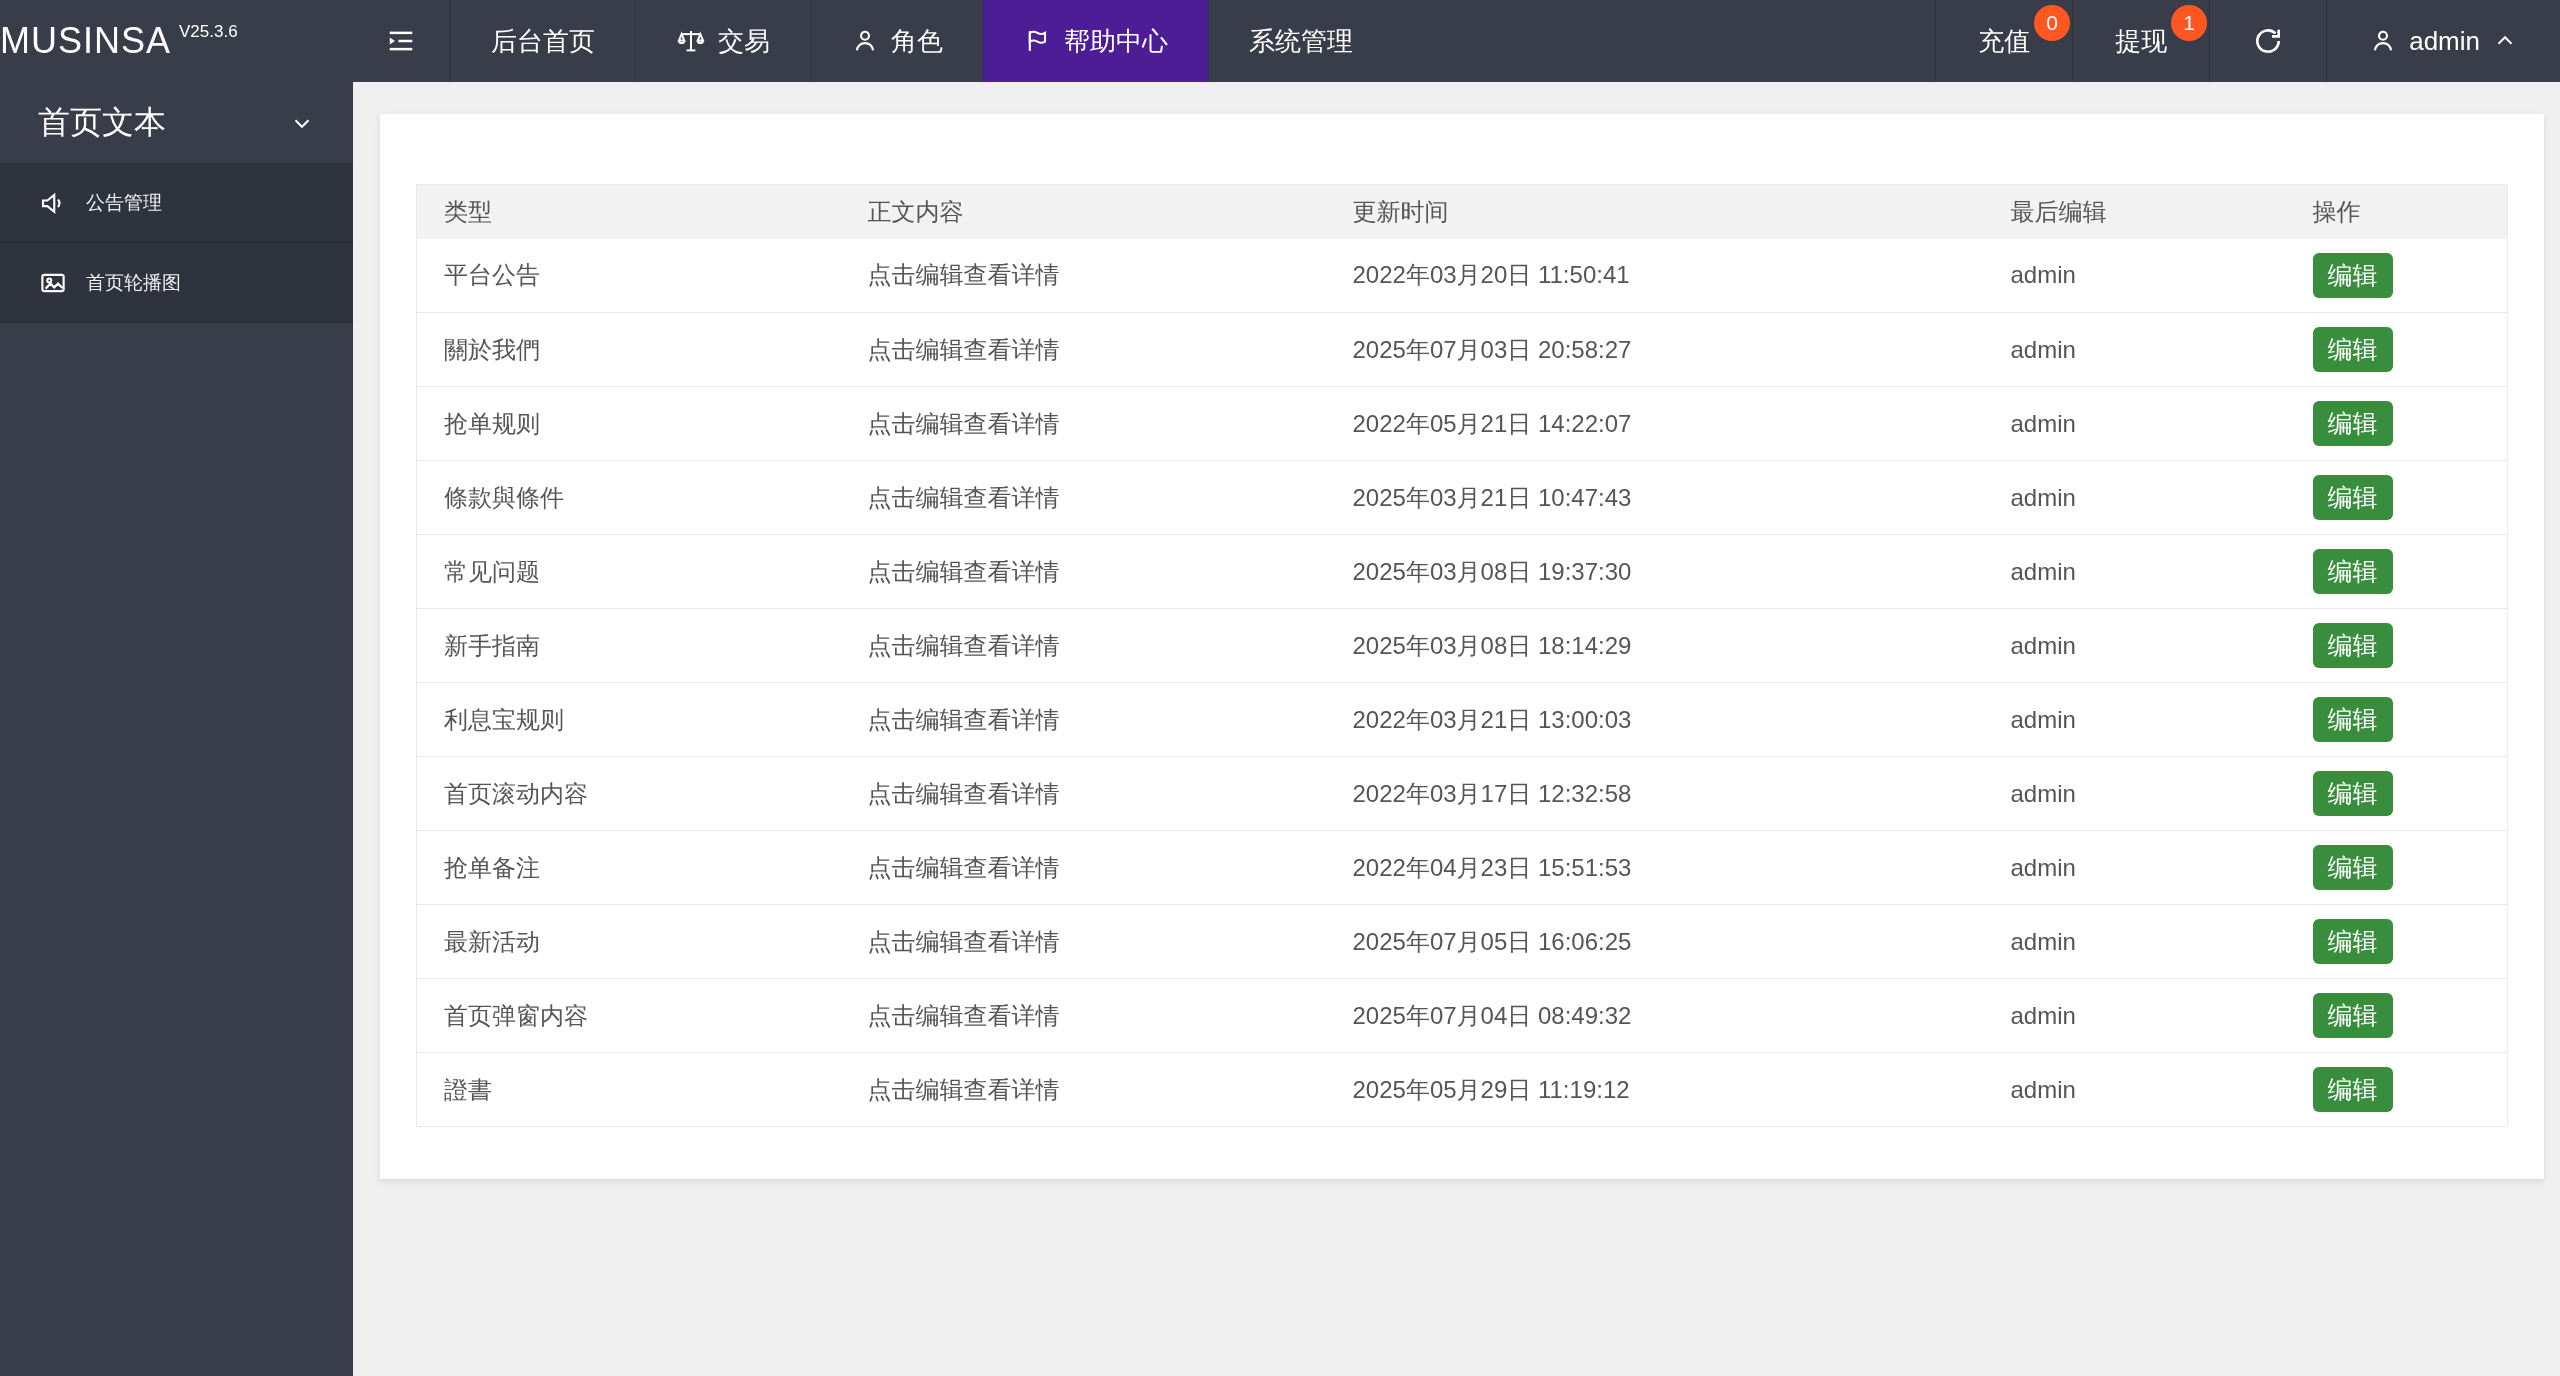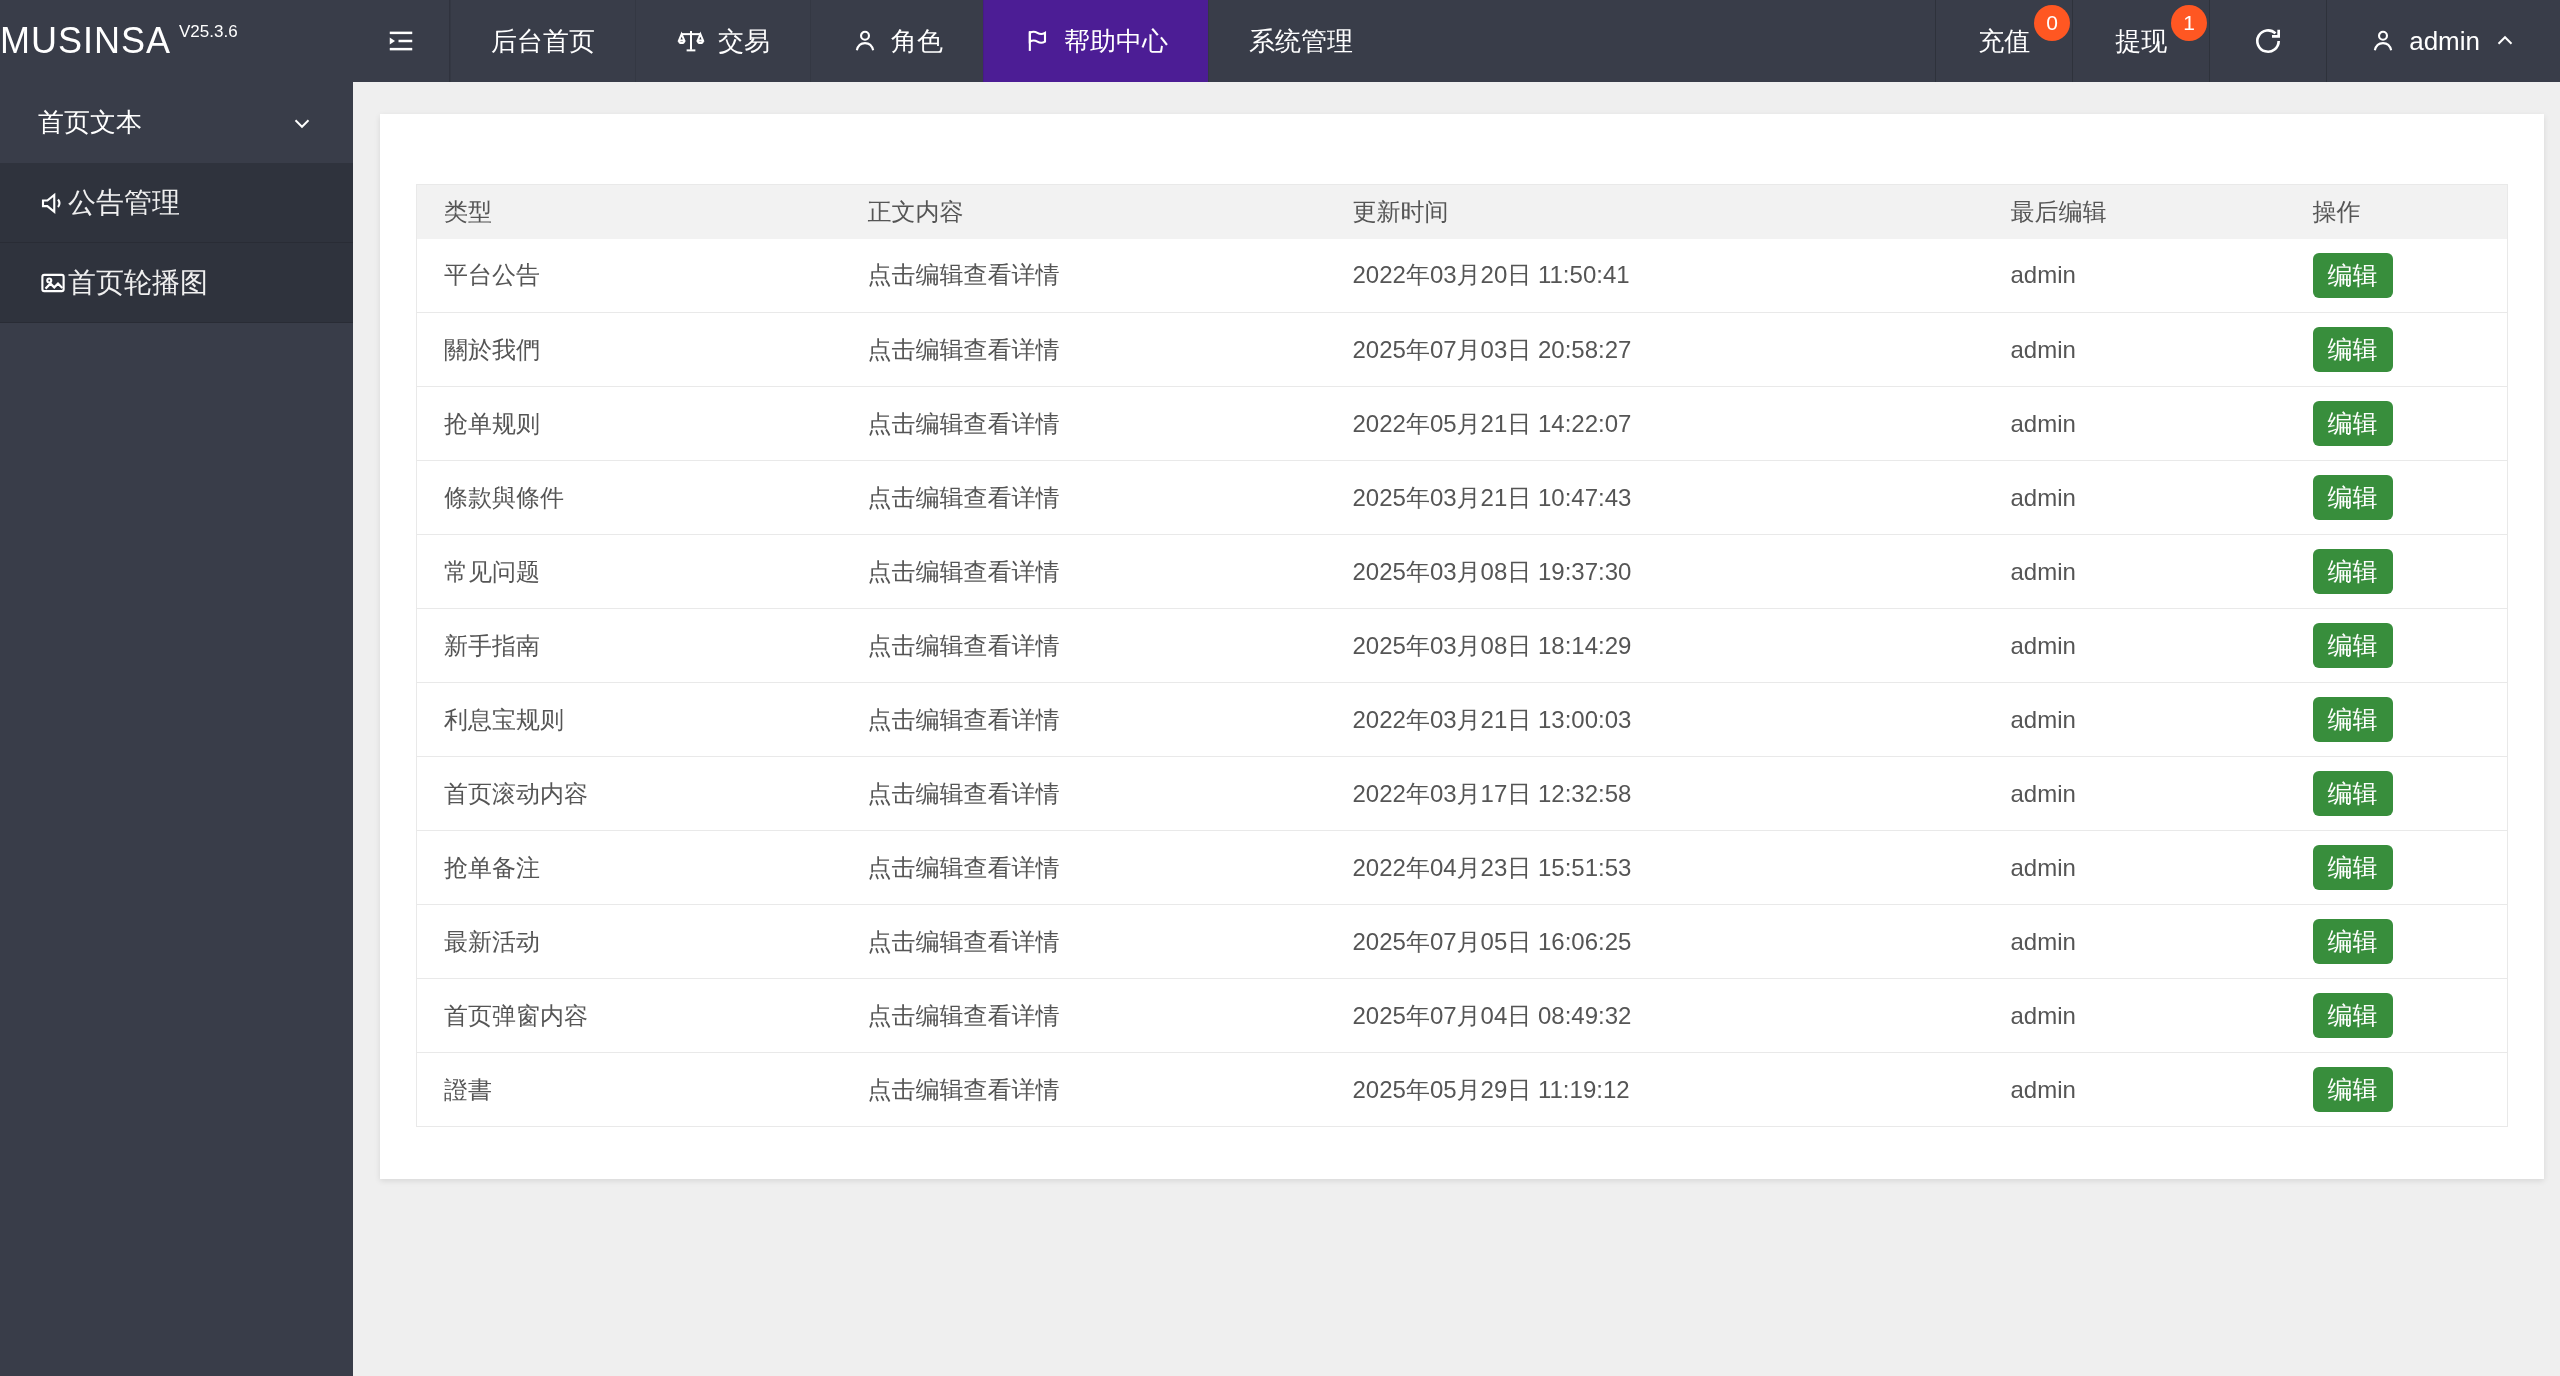--- a/index.html
+++ b/index.html
@@ -45,26 +45,26 @@
     font-size:21px; line-height:36px; text-align:center;
   }
 
   
   .sidebar {
     position:absolute; top:82px; left:0; bottom:0; width:353px;
     background:#393D49; z-index:9;
   }
   .side-group {
     height:81px; display:flex; align-items:center; justify-content:space-between;
-    padding:0 38px; color:#fff; font-size:26px; cursor:pointer;
+    padding:0 38px; color:#fff; font-size:32px; cursor:pointer;
   }
   .side-item {
-    height:80px; display:flex; align-items:center; 
+    height:80px; display:flex; align-items:center; gap:18px;
     padding:0 11px 0 38px; background:#2F333D; color:#F0F0F0;
-    font-size:28px; cursor:pointer; border-bottom:1px solid rgba(0,0,0,.12);
+    font-size:19px; cursor:pointer; border-bottom:1px solid rgba(0,0,0,.12);
   }
   .side-item.active { background:#4A9C8C; color:#fff; }
 
   
   .main {
     position:absolute; top:82px; left:353px; right:0; bottom:0;
     background:#EFEFEF;
   }
   .card {
     margin:32px 16px 0 27px; height:1065px;

